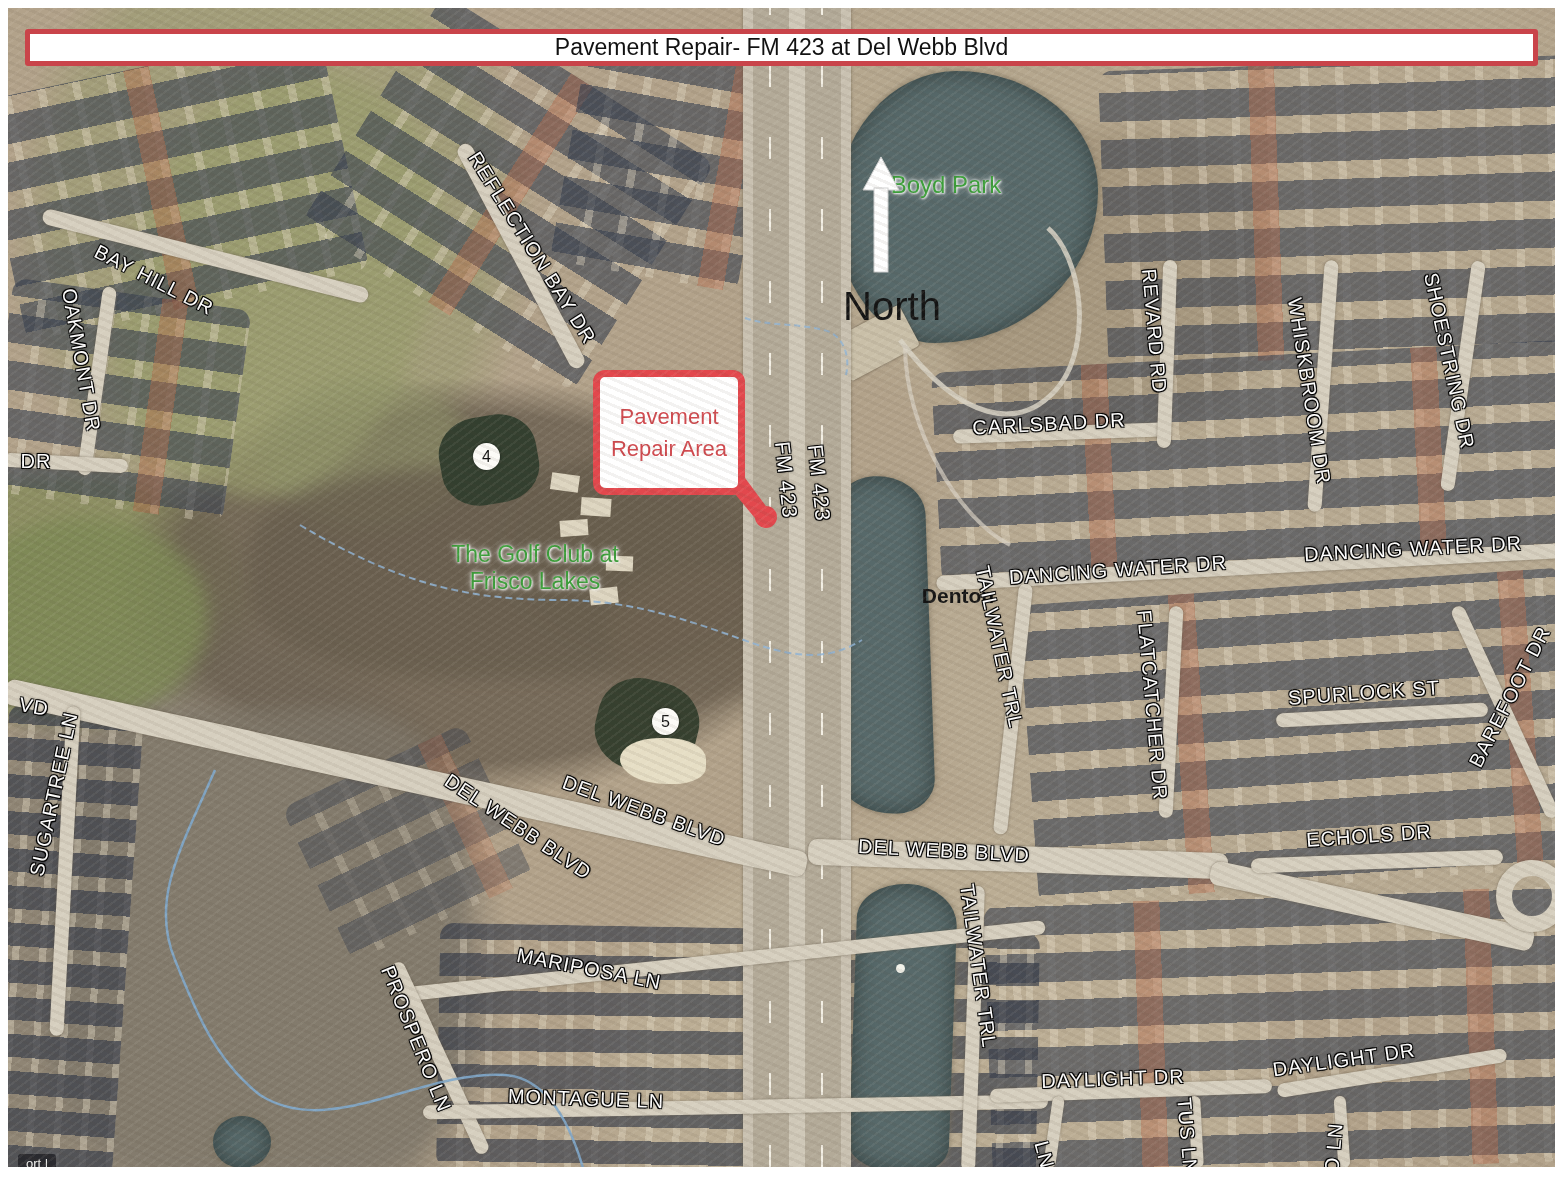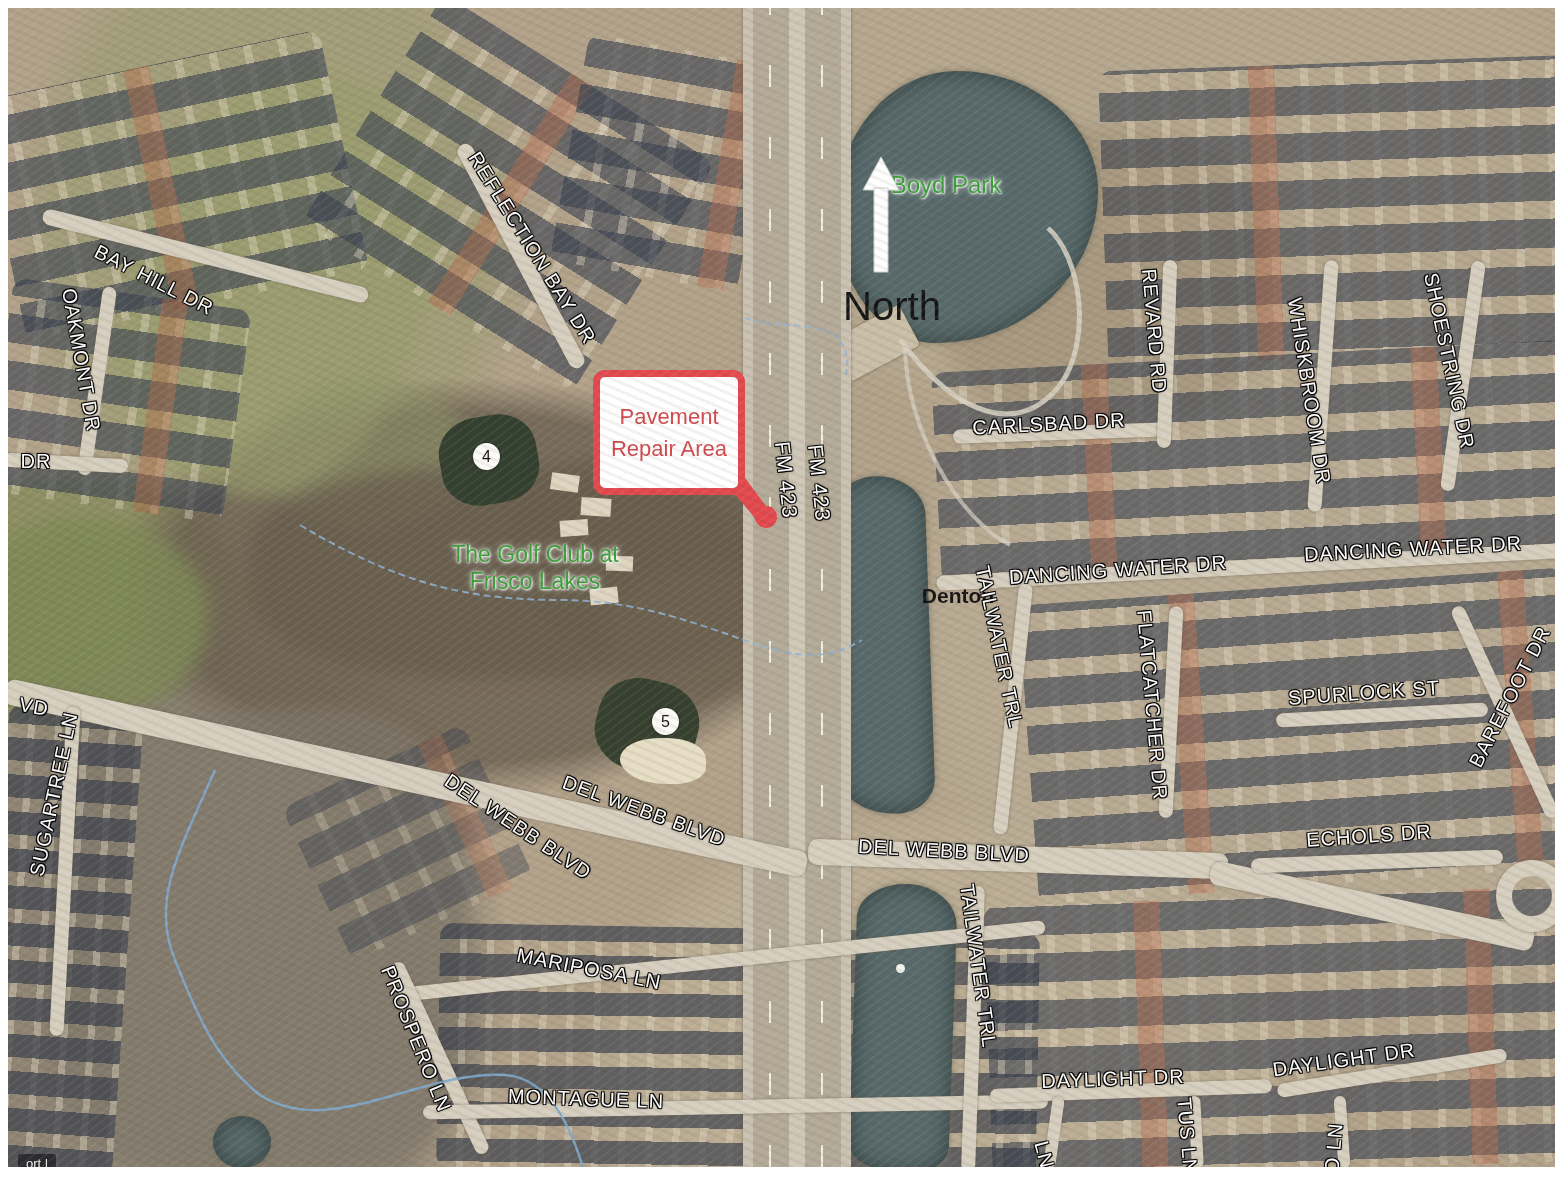--- a/index.html
+++ b/index.html
@@ -195,13 +195,16 @@
     <div class="callout">
       <div>Pavement</div>
       <div>Repair Area</div>
     </div>
 
     <div class="chip">ort |</div>
 
     <div class="grain"></div>
   </div>
 
+  <div class="title-banner">
+    <span>Pavement Repair- FM 423 at Del Webb Blvd</span>
+  </div>
 </div>
 
 </body></html>

